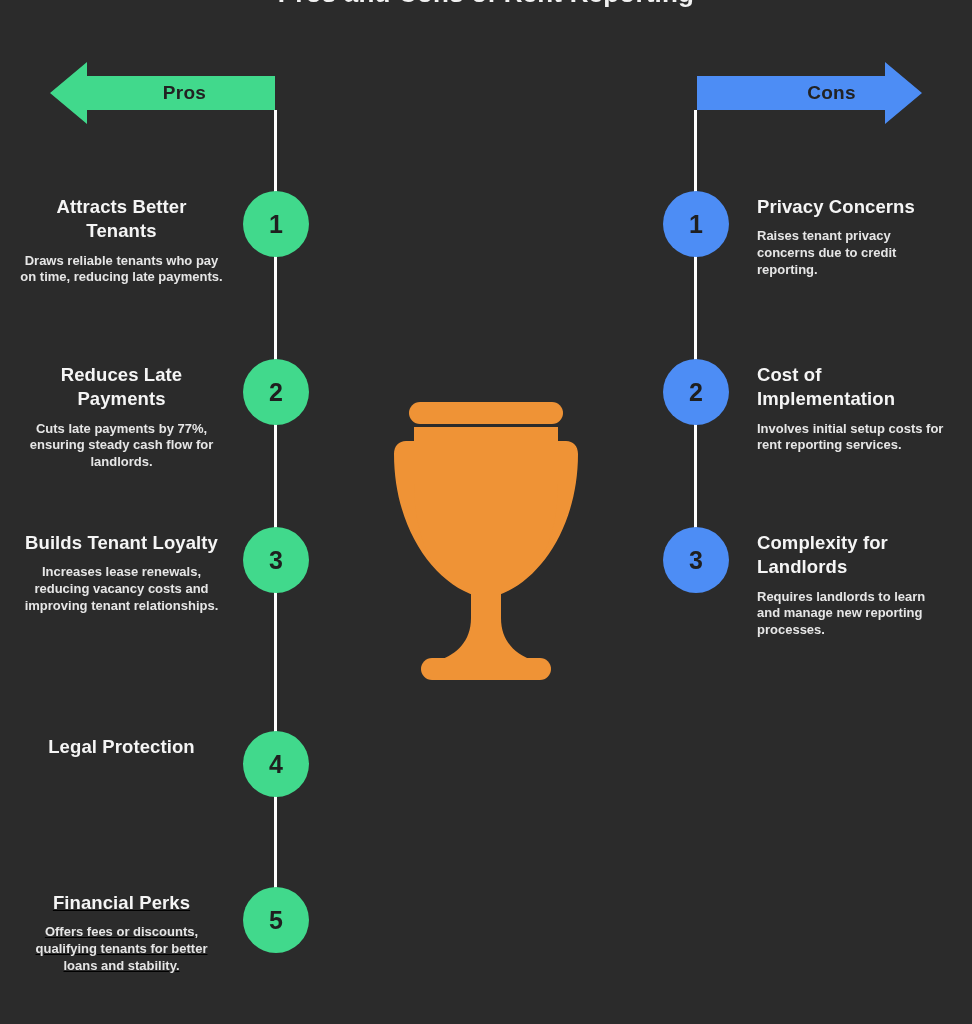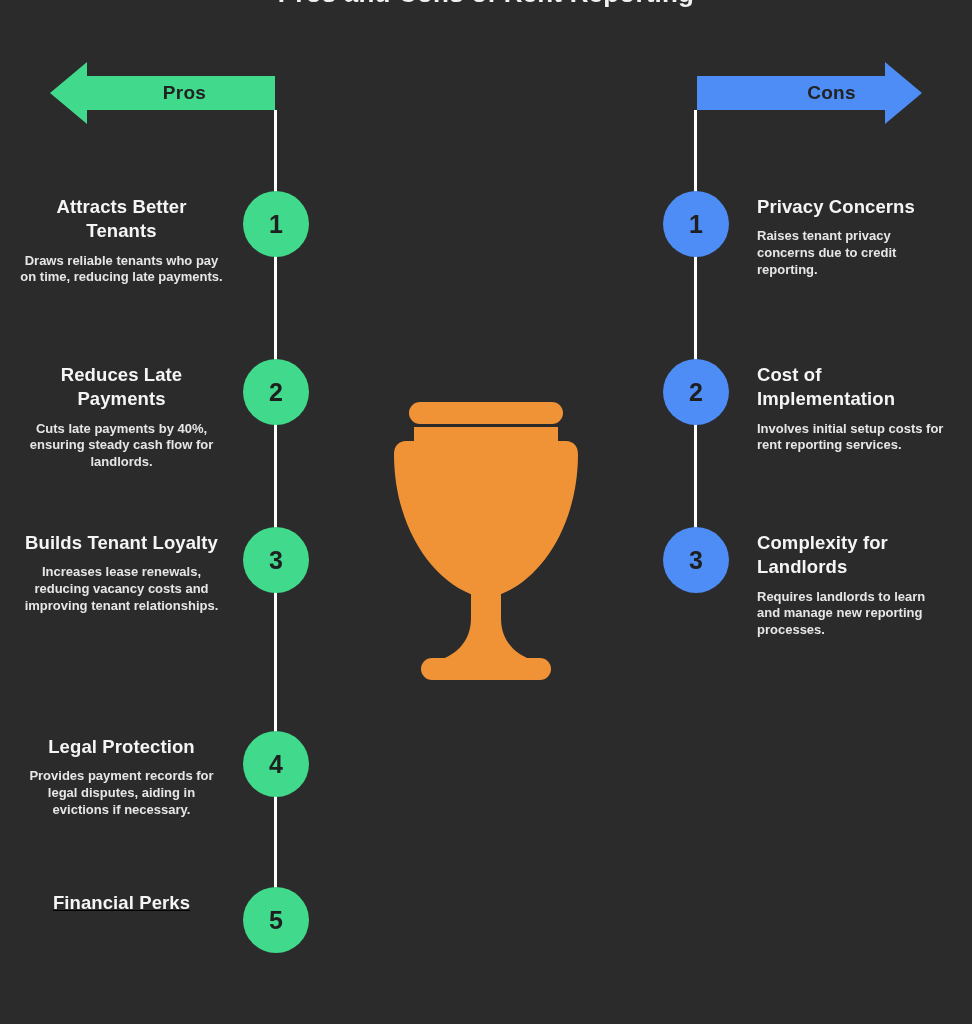--- a/index.html
+++ b/index.html
@@ -155,32 +155,32 @@
   <div class="node green" style="left:243px; top:887px;">
     <span>5</span>
   </div>
 
   <div class="entry left" style="left:20px; top:195px; width:203px;">
     <div class="entry-title">Attracts Better Tenants</div>
     <div class="entry-desc">Draws reliable tenants who pay on time, reducing late payments.</div>
   </div>
   <div class="entry left" style="left:20px; top:363px; width:203px;">
     <div class="entry-title">Reduces Late Payments</div>
-    <div class="entry-desc">Cuts late payments by 40%, ensuring steady cash flow for landlords.</div>
+    <div class="entry-desc">Cuts late payments by 77%, ensuring steady cash flow for landlords.</div>
   </div>
   <div class="entry left" style="left:20px; top:531px; width:203px;">
     <div class="entry-title">Builds Tenant Loyalty</div>
     <div class="entry-desc">Increases lease renewals, reducing vacancy costs and improving tenant relationships.</div>
   </div>
   <div class="entry left" style="left:20px; top:735px; width:203px;">
     <div class="entry-title">Legal Protection</div>
-    <div class="entry-desc">Provides payment records for legal disputes, aiding in evictions if necessary.</div>
   </div>
   <div class="entry left" style="left:20px; top:891px; width:203px;text-decoration:underline;">
     <div class="entry-title">Financial Perks</div>
+    <div class="entry-desc">Offers fees or discounts, qualifying tenants for better loans and stability.</div>
   </div>
 
   <div class="node blue" style="left:663px; top:191px;">
     <span>1</span>
   </div>
   <div class="node blue" style="left:663px; top:359px;">
     <span>2</span>
   </div>
   <div class="node blue" style="left:663px; top:527px;">
     <span>3</span>

